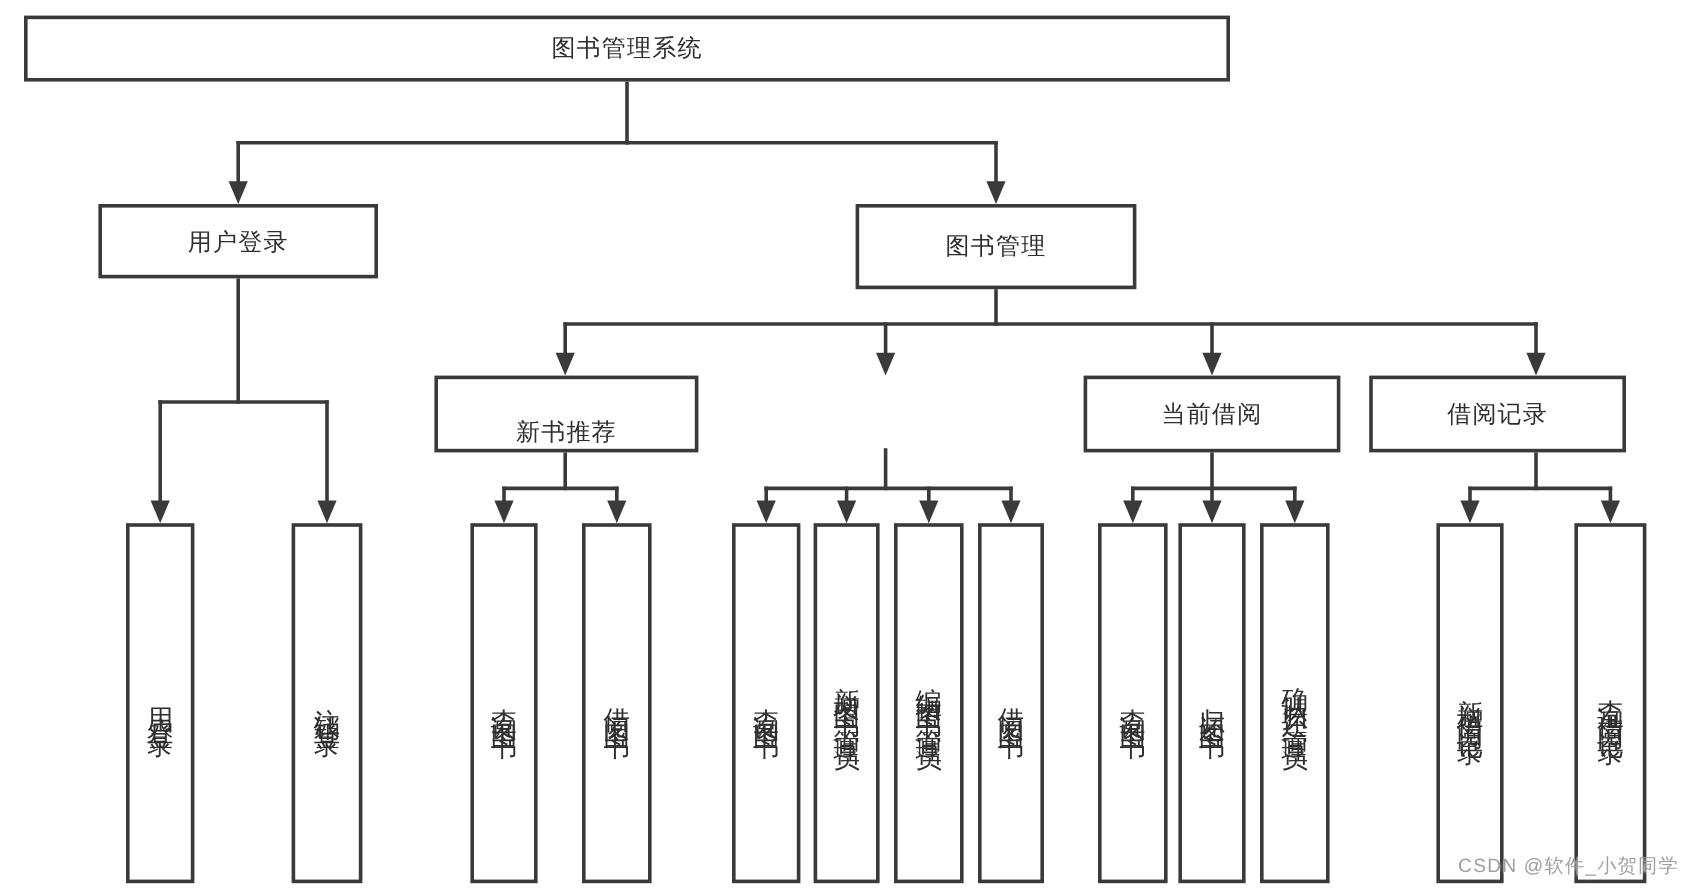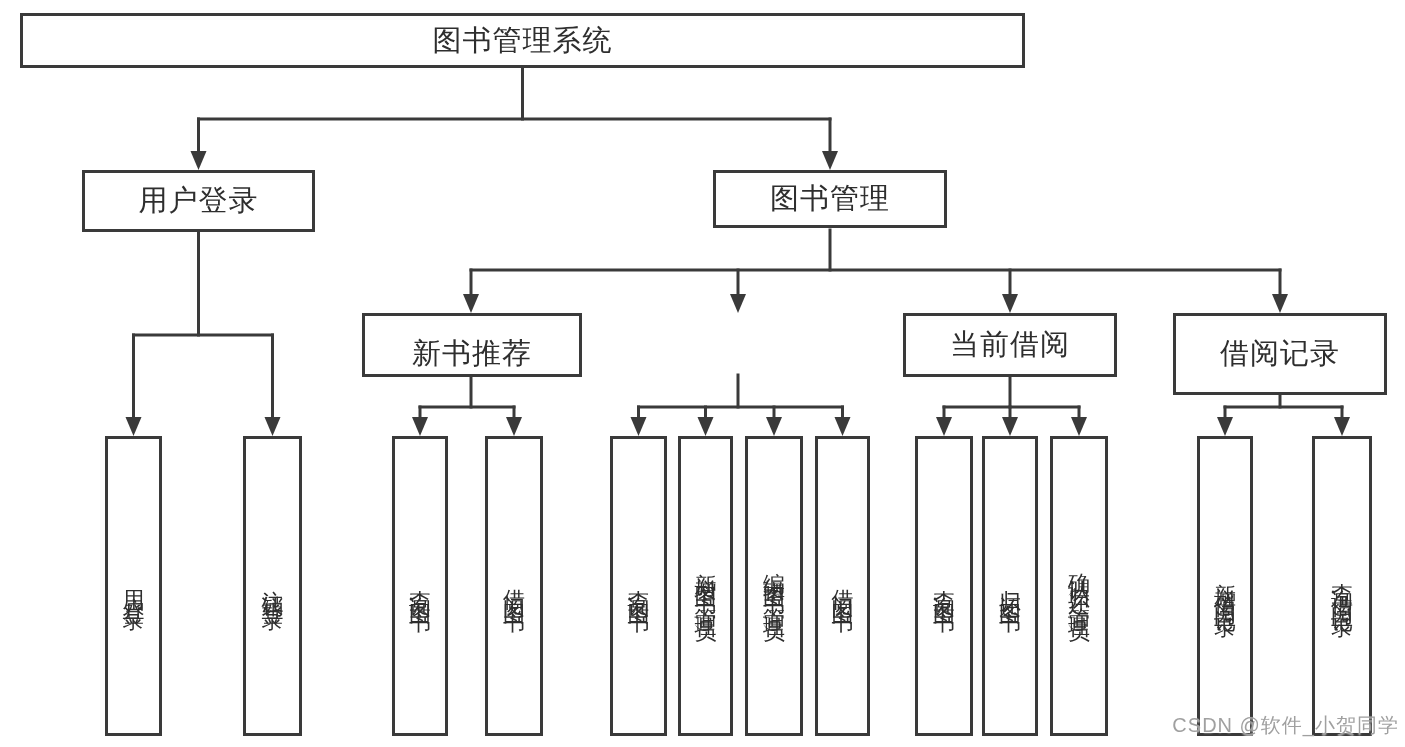--- a/index.html
+++ b/index.html
@@ -6,54 +6,54 @@
   body{font-family:"Liberation Sans","DejaVu Sans",sans-serif;}
   #stage{
     position:relative;width:1405px;height:747px;background:#ffffff;overflow:hidden;
   }
   #connectors{position:absolute;left:0;top:0;z-index:1;}
   .node{
     position:absolute;box-sizing:border-box;border:3px solid #3a3a3a;background:#ffffff;
     display:flex;align-items:center;justify-content:center;z-index:2;
   }
   .h-node .lbl{
-    font-size:29px;color:#2e2e2e;letter-spacing:1px;white-space:nowrap;
+    font-size:20px;color:#2e2e2e;letter-spacing:1px;white-space:nowrap;
   }
   .v-node .lbl{
     writing-mode:vertical-rl;text-orientation:mixed;
     font-size:22px;color:#2e2e2e;letter-spacing:7px;line-height:1;
   }
   
   .n-root{left:20px;top:13px;width:1005px;height:55px;}
   
   .n-userlogin{left:82px;top:170px;width:233px;height:62px;}
-  .n-bookmgmt{left:713px;top:170px;width:234px;height:58px;}
+  .n-bookmgmt{left:713px;top:170px;width:234px;height:71px;}
   
   .n-newbook{left:362px;top:313px;width:220px;height:64px;align-items:flex-end;}
   .n-bookborrow{left:632px;top:313px;width:212px;height:64px;}
   .n-currentborrow{left:903px;top:313px;width:214px;height:64px;}
-  .n-borrowrecord{left:1173px;top:313px;width:214px;height:82px;}
+  .n-borrowrecord{left:1141px;top:313px;width:214px;height:64px;}
   
   .leaf{top:436px;height:300px;}
   .l-1{left:105px;width:57px;}
   .l-2{left:243px;width:59px;}
   .l-3{left:392px;width:56px;}
   .l-4{left:485px;width:58px;}
   .l-5{left:610px;width:57px;}
   .l-6{left:678px;width:55px;}
   .l-7{left:745px;width:58px;}
   .l-8{left:815px;width:55px;}
   .l-9{left:915px;width:58px;}
   .l-10{left:982px;width:56px;}
   .l-11{left:1050px;width:58px;}
   .l-12{left:1197px;width:56px;}
   .l-13{left:1312px;width:60px;}
   .watermark{
     position:absolute;right:6px;top:712px;z-index:9;
-    font-size:20px;color:#a0a0a0;letter-spacing:1px;white-space:nowrap;
+    font-size:16px;color:#a0a0a0;letter-spacing:1px;white-space:nowrap;
     text-shadow:0 1px 2px rgba(255,255,255,0.85);
   }
 </style>
 </head>
 <body>
 
 <div id="stage">
 
   <svg id="connectors" width="1405" height="747" viewBox="0 0 1405 747" aria-hidden="true">
     <g stroke="#3a3a3a" stroke-width="3" fill="none" stroke-linecap="square">

